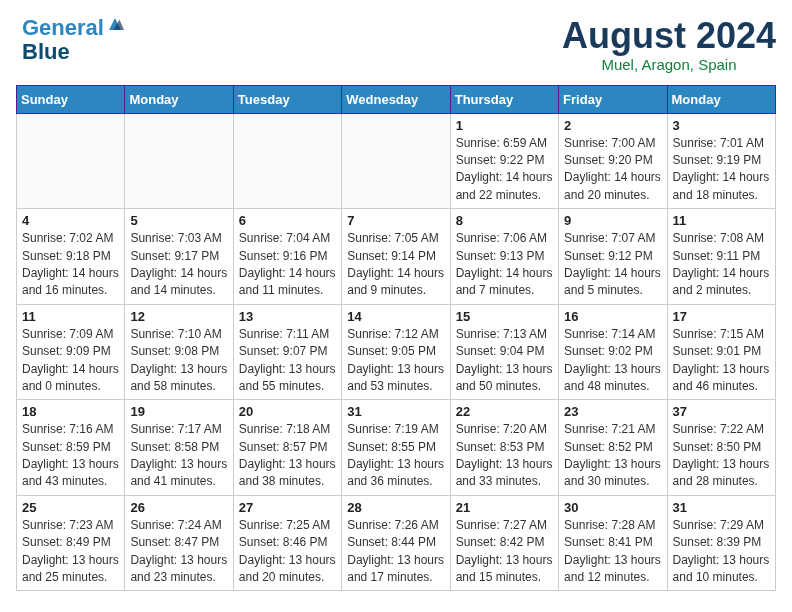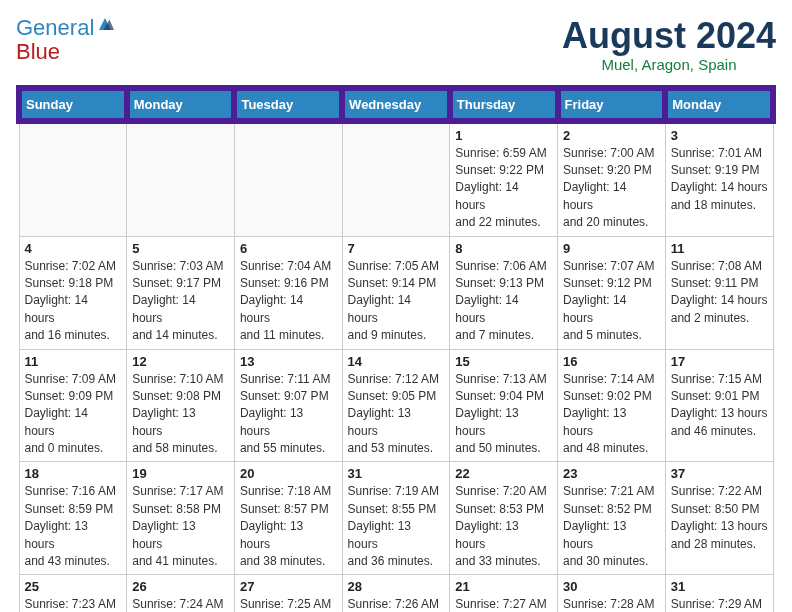--- a/index.html
+++ b/index.html
@@ -15,23 +15,24 @@
       justify-content: space-between;
       align-items: flex-start;
       margin-bottom: 12px;
     }
     .logo {
       display: flex;
       align-items: center;
     }
     .logo-text {
       font-size: 22px;
-      font-weight: normal;
+      font-weight: bold;
       color: #1a3a5c;
       line-height: 1.1;
+      margin-left: 6px;
     }
     .logo-text span {
       color: #2e86c1;
     }
     .logo-icon {
       width: 18px;
       height: 18px;
       margin-left: 2px;
       margin-top: -8px;
     }
@@ -53,21 +54,21 @@
       border-collapse: collapse;
       border: 1px solid #ccc;
     }
     .calendar th {
       background: #2e86c1;
       color: #fff;
       font-size: 13px;
       font-weight: bold;
       padding: 6px 4px;
       text-align: left;
-      border: 6px solid #4c1d95;
+      border: 1px solid #4c1d95;
     }
     .calendar td {
       vertical-align: top;
       width: calc(100%/7);
       min-height: 90px;
       padding: 4px 5px;
       border: 1px solid #ccc;
       font-size: 10.5px;
       color: #222;
       background: #fff;
@@ -97,21 +98,21 @@
       <div style="display:flex;align-items:center;">
         <span class="logo-text">
           <span>General</span>
         </span>
         <svg class="logo-icon" viewBox="0 0 24 24" fill="#2e86c1">
           <polygon points="4,20 12,4 20,20" fill="#2e86c1"></polygon>
           <polygon points="10,20 18,6 24,20" fill="#1a3a5c" opacity="0.7"></polygon>
         </svg>
       </div>
       <div class="logo-text">
-        <span style="color:#b91c1c;">Blue</span>
+        <span style="color:#0c4a6e;">Blue</span>
       </div>
     </div>
   </div>
   <div class="title-block">
     <div class="month-year">August 2024</div>
     <div class="location">Muel, Aragon, Spain</div>
   </div>
 </div>
 
 <table class="calendar">

